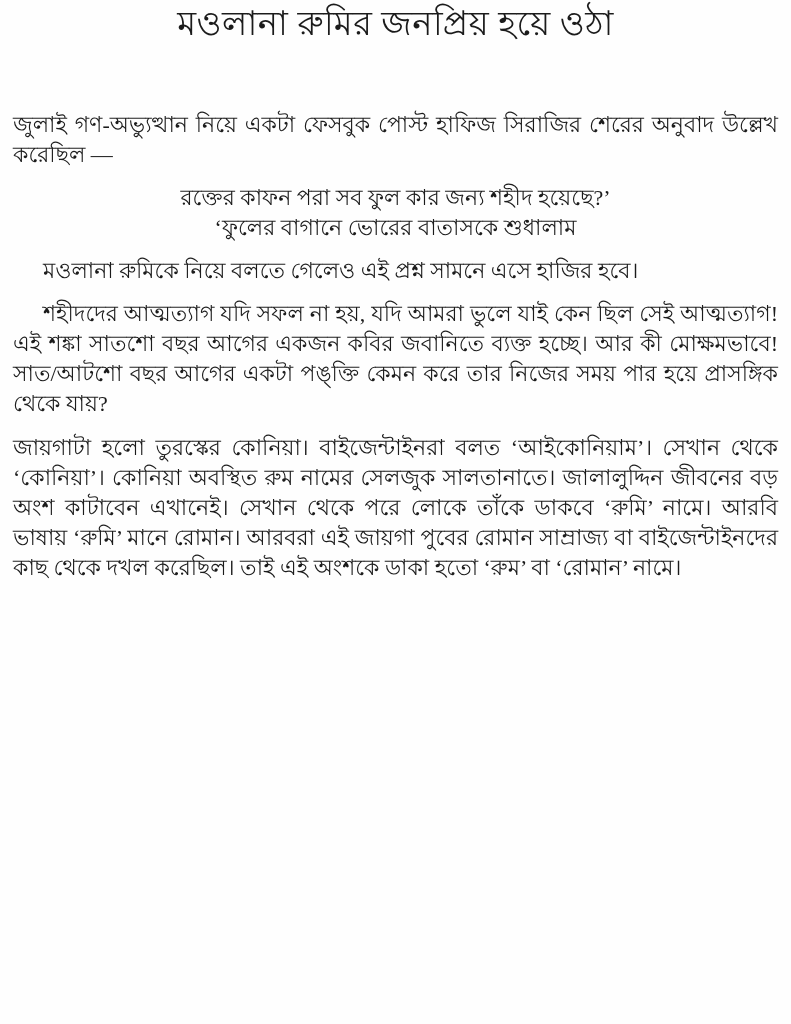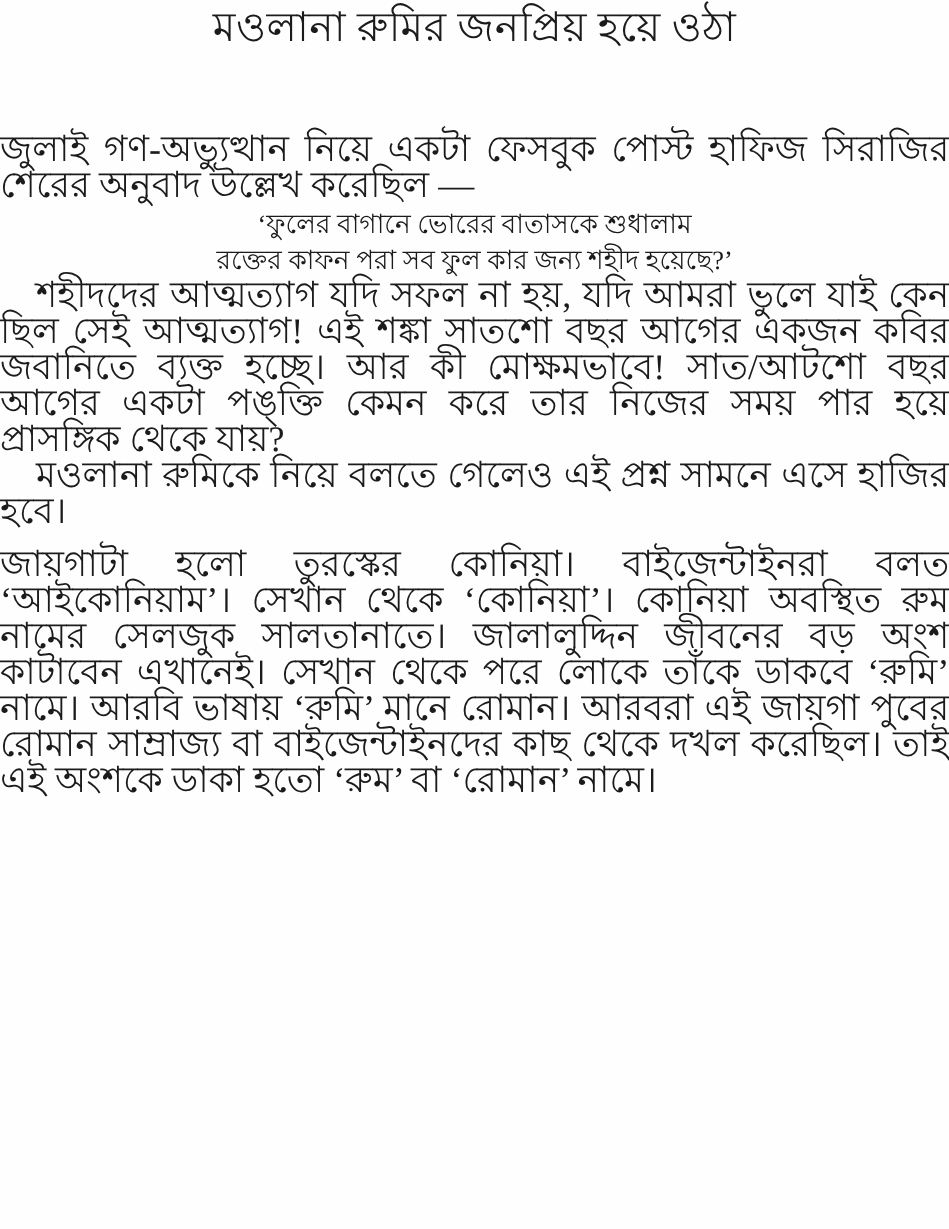--- a/index.html
+++ b/index.html
@@ -24,22 +24,22 @@
   }
   .chapter-title {
     margin: 0;
     text-align: center;
     font-size: 34px;
     line-height: 48px;
     font-weight: 500;
     letter-spacing: 0.5px;
   }
   .body-para {
-    margin: 0;
-    font-size: 30px;
+    margin: 13px;
+    font-size: 22px;
     line-height: 30px;
     text-align: justify;
   }
   .para-intro {
     margin-top: 62px;
   }
   .verse {
     margin: 2px 0 0 0;
     font-size: 22px;
     line-height: 30px;
@@ -65,23 +65,23 @@
 </style>
 </head>
 <body>
 
 <div class="page">
   <h1 class="chapter-title text-column">মওলানা রুমির জনপ্রিয় হয়ে ওঠা</h1>
 
   <p class="body-para para-intro text-column">জুলাই গণ-অভ্যুত্থান নিয়ে একটা ফেসবুক পোস্ট হাফিজ সিরাজির শেরের অনুবাদ উল্লেখ করেছিল —</p>
 
   <div class="verse text-column">
+    <span class="verse-line">রক্তের কাফন পরা সব ফুল কার জন্য শহীদ হয়েছে?’</span>
     <span class="verse-line">‘ফুলের বাগানে ভোরের বাতাসকে শুধালাম</span>
-    <span class="verse-line">রক্তের কাফন পরা সব ফুল কার জন্য শহীদ হয়েছে?’</span>
   </div>
 
+  <p class="body-para indent text-column">মওলানা রুমিকে নিয়ে বলতে গেলেও এই প্রশ্ন সামনে এসে হাজির হবে।</p>
+
   <p class="body-para indent text-column">শহীদদের আত্মত্যাগ যদি সফল না হয়, যদি আমরা ভুলে যাই কেন ছিল সেই আত্মত্যাগ! এই শঙ্কা সাতশো বছর আগের একজন কবির জবানিতে ব্যক্ত হচ্ছে। আর কী মোক্ষমভাবে! সাত/আটশো বছর আগের একটা পঙ্‌ক্তি কেমন করে তার নিজের সময় পার হয়ে প্রাসঙ্গিক থেকে যায়?</p>
-
-  <p class="body-para indent text-column">মওলানা রুমিকে নিয়ে বলতে গেলেও এই প্রশ্ন সামনে এসে হাজির হবে।</p>
 
 
   <p class="body-para para-konya text-column">জায়গাটা হলো তুরস্কের কোনিয়া। বাইজেন্টাইনরা বলত ‘আইকোনিয়াম’। সেখান থেকে ‘কোনিয়া’। কোনিয়া অবস্থিত রুম নামের সেলজুক সালতানাতে। জালালুদ্দিন জীবনের বড় অংশ কাটাবেন এখানেই। সেখান থেকে পরে লোকে তাঁকে ডাকবে ‘রুমি’ নামে। আরবি ভাষায় ‘রুমি’ মানে রোমান। আরবরা এই জায়গা পুবের রোমান সাম্রাজ্য বা বাইজেন্টাইনদের কাছ থেকে দখল করেছিল। তাই এই অংশকে ডাকা হতো ‘রুম’ বা ‘রোমান’ নামে।</p>
 </div>
 
 </body></html>

